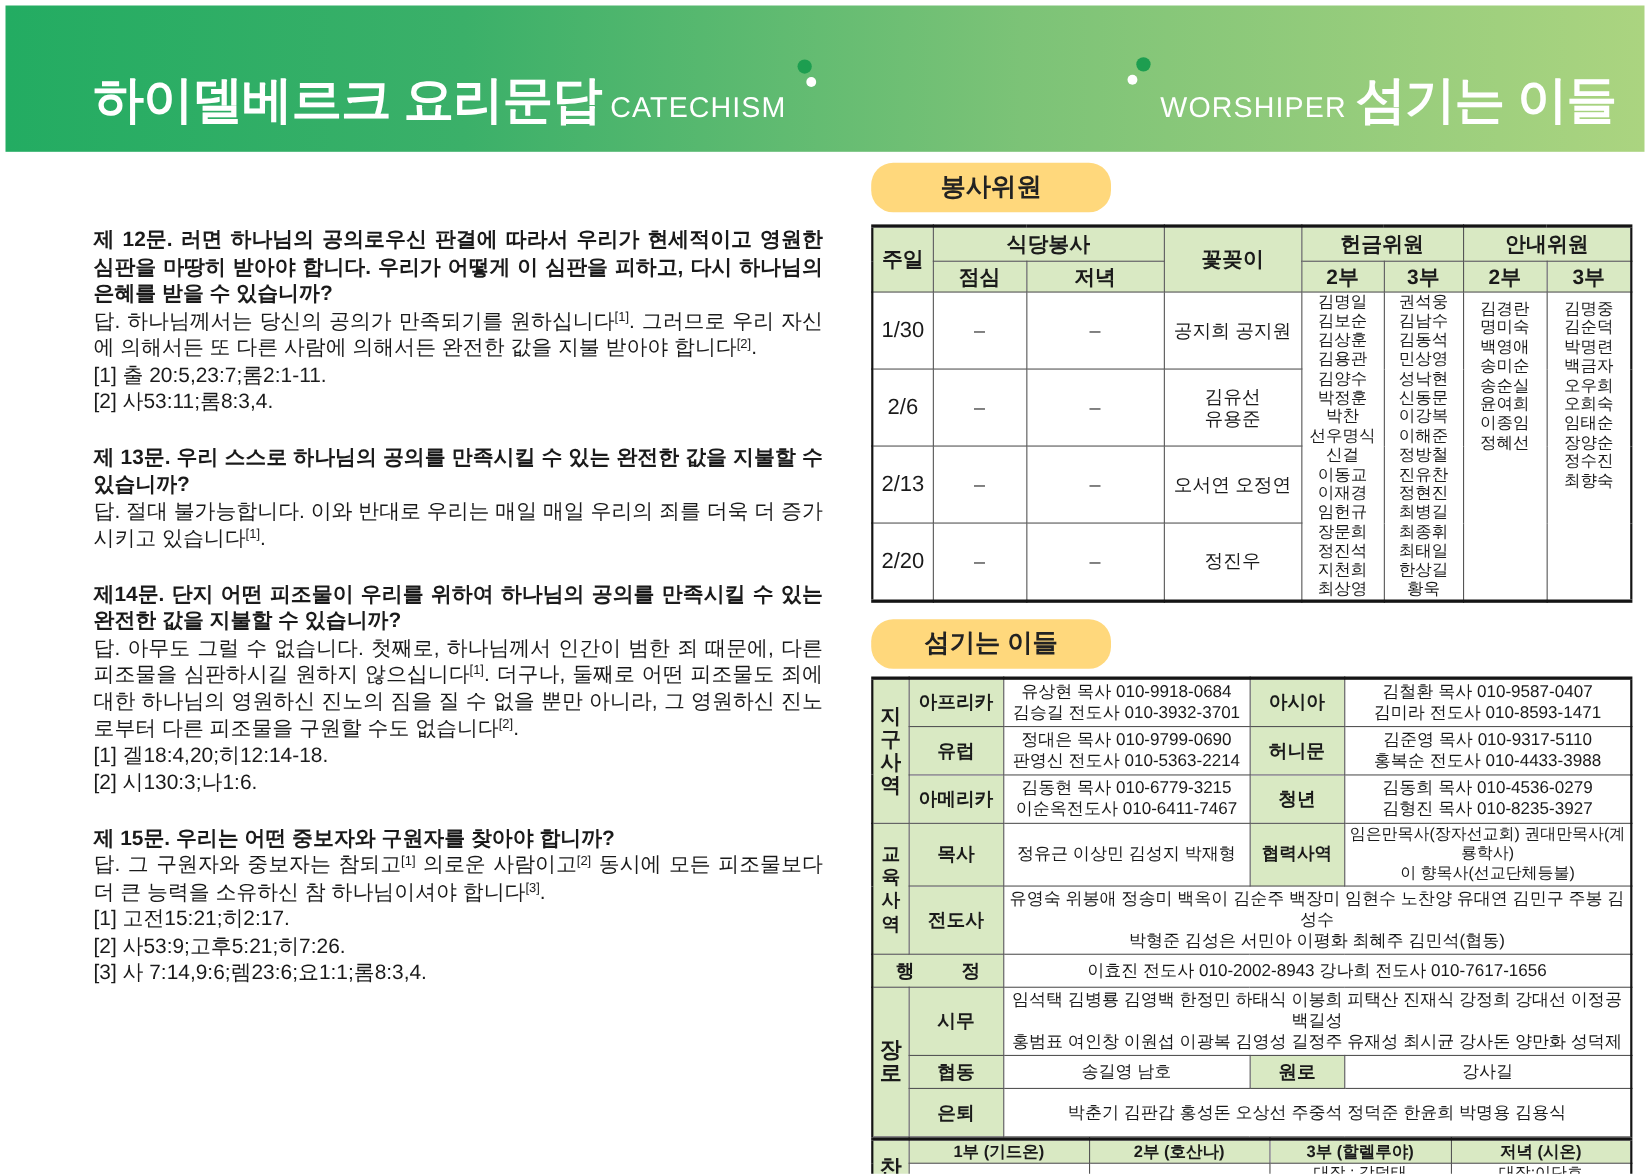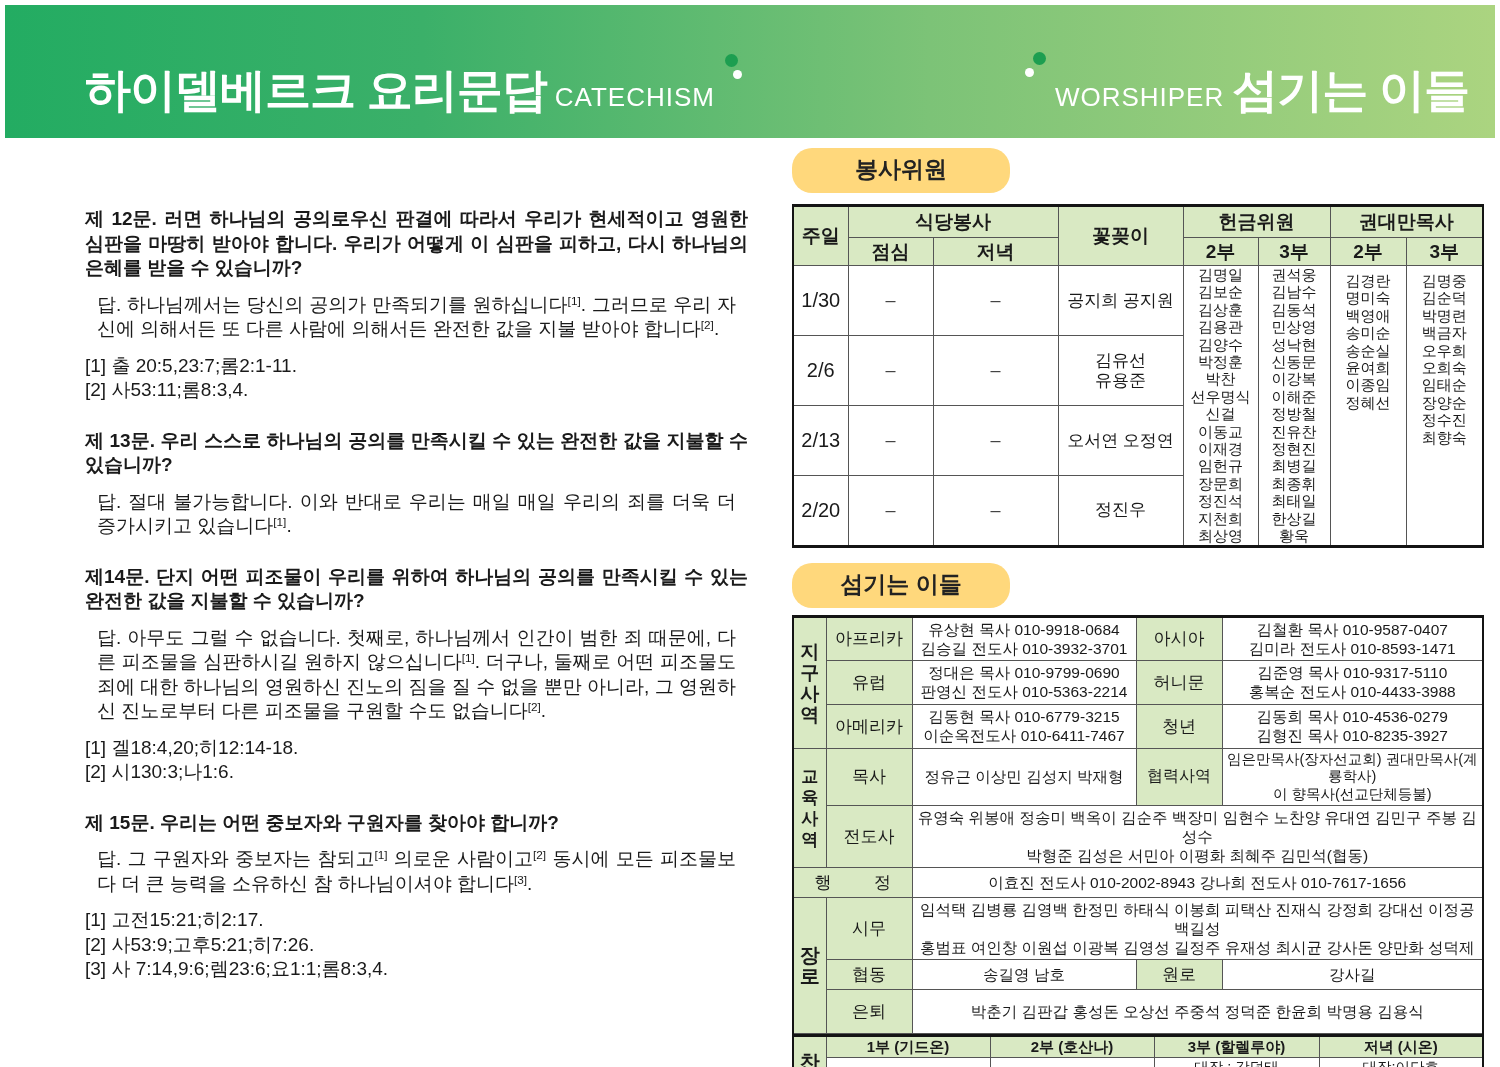--- a/index.html
+++ b/index.html
@@ -24,21 +24,21 @@
   .dotpair.left .dot-white{left:10px;top:4px;}
   .dotpair.right .dot-green{left:8px;top:-14px;}
   .dotpair.right .dot-white{left:0px;top:2px;}
   
   .catechism{
     position:absolute;left:85px;top:207px;width:663px;
     font-size:19px;line-height:24.5px;text-align:justify;
   }
   .qa{margin:0 0 26px 0;}
   .qa .q{margin:0;font-weight:700;}
-  .qa .a{margin:12px;}
+  .qa .a{margin:0;}
   .qa .refs{margin:0;white-space:pre-line;text-align:left;}
   sup{font-size:0.62em;line-height:0;vertical-align:6px;}
   
   .rightcol{position:absolute;left:792px;top:148px;width:690px;}
   .pill{
     display:inline-block;min-width:218px;text-align:center;background:#ffd87c;
     border-radius:20px;padding:6px 0 8px;font-size:23px;font-weight:700;color:#222222;
   }
   table{border-collapse:collapse;table-layout:fixed;width:690px;}
   td,th{border:1px solid #555;overflow:hidden;padding:0;}
@@ -50,21 +50,21 @@
   .t1 .date{font-size:20px;text-align:center;}
   .t1 .dash{font-size:18px;text-align:center;color:#444;}
   .t1 .flower{font-size:17px;text-align:center;white-space:pre-line;line-height:20px;}
   .t1 .names{font-size:15px;line-height:17.4px;text-align:center;vertical-align:middle;white-space:pre-line;}
   
   .t2{margin-top:7px;border-top:3px solid #141414;
       border-left:2px solid #141414;border-right:2px solid #141414;}
   .t3{border-top:3px solid #141414;border-bottom:3px solid #141414;
       border-left:2px solid #141414;border-right:2px solid #141414;}
   .vlab{font-weight:700;font-size:19px;line-height:21px;white-space:pre-line;text-align:center;vertical-align:middle;}
-  .cat{font-weight:400;font-size:17px;text-align:center;vertical-align:middle;}
+  .cat{font-weight:700;font-size:17px;text-align:center;vertical-align:middle;}
   .cont{font-size:15.5px;line-height:19px;padding:2px 4px;white-space:pre-line;text-align:center;vertical-align:middle;}
   .cont.small{font-size:14.5px;line-height:17.5px;}
   .admin-label{word-spacing:38px;}
   
   .t3 th{font-size:15px;font-weight:700;}
   .t3 .chbody{font-size:14.5px;line-height:18px;text-align:center;white-space:pre-line;vertical-align:middle;}
   .sect{margin-top:15px;}
 </style>
 </head>
 <body>
@@ -128,21 +128,21 @@
         <col style="width:72px">
         <col style="width:76px">
         <col style="width:77px">
     </colgroup>
     <thead>
       <tr style="height:32px">
         <th class="g" rowspan="2">주일</th>
         <th class="g" colspan="2">식당봉사</th>
         <th class="g" rowspan="2">꽃꽂이</th>
         <th class="g" colspan="2">헌금위원</th>
-        <th class="g" colspan="2">권대만목사</th>
+        <th class="g" colspan="2">안내위원</th>
       </tr>
       <tr style="height:28px">
         <th class="g">점심</th>
         <th class="g">저녁</th>
         <th class="g">2부</th>
         <th class="g">3부</th>
         <th class="g">2부</th>
         <th class="g">3부</th>
       </tr>
     </thead>

